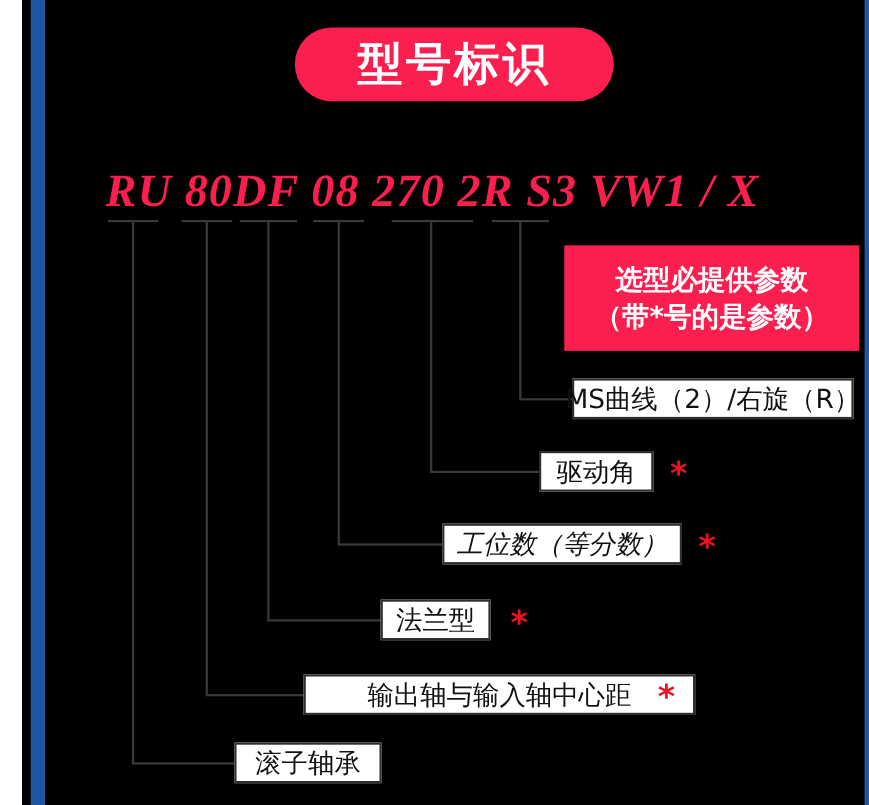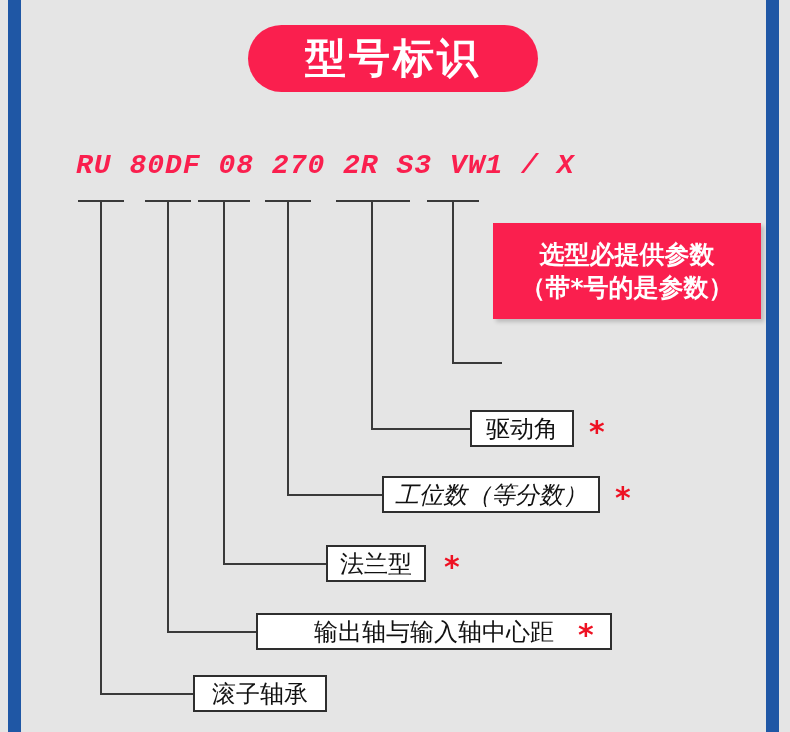--- a/index.html
+++ b/index.html
@@ -2,21 +2,21 @@
 <html><head>
 <meta charset="utf-8">
 <style>
   html,body{margin:0;padding:0;}
   body{
     width:790px;height:732px;
     background:#ffffff;
     font-family:"Liberation Sans","DejaVu Sans",sans-serif;
     position:relative;overflow:hidden;
   }
-  .page{position:absolute;inset:0;background:#e5e5e5;}
+  .page{position:absolute;inset:0;background:#000000;margin-left:20px;}
 
   
   .rail{position:absolute;top:0;bottom:0;width:13px;background:#1f57a5;}
   .rail.left{left:8px;}
   .rail.right{left:766px;}
 
   
   .watermark{
     position:absolute;left:430px;top:215px;width:300px;height:180px;
     opacity:.05;pointer-events:none;
@@ -34,23 +34,23 @@
     color:#ffffff;font-size:41px;font-weight:bold;letter-spacing:3px;
     font-family:"DejaVu Sans","Liberation Sans",sans-serif;
   }
 
   
   .model-row{
     position:absolute;left:0;top:150px;width:790px;height:48px;
   }
   .model-text{
     position:absolute;left:76px;top:0;
-    font-size:28px;font-weight:bold;font-style:italic;
+    font-size:42px;font-weight:bold;font-style:italic;
     color:#fa1f4e;letter-spacing:1px;white-space:nowrap;
-    font-family:Liberation Mono, monospace;
+    font-family:Liberation Serif, serif;
   }
 
   
   .hline{position:absolute;height:2px;background:#3a3a3a;}
   .vline{position:absolute;width:2px;background:#3a3a3a;}
 
   
   .lbox{
     position:absolute;
     border:2px solid #2e2e2e;background:#ffffff;
@@ -120,20 +120,23 @@
   <div class="hline" style="left:167px;top:631px;width:104px;"></div>
 
   <div class="vline" style="left:100px;top:200px;height:494px;"></div>
   <div class="hline" style="left:100px;top:693px;width:94px;"></div>
 
   <div class="callout">
     <span>选型必提供参数</span>
     <span>（带*号的是参数）</span>
   </div>
 
+  <div class="lbox" style="left:500px;top:344px;width:256px;height:37px;">
+    <span>MS曲线（2）/右旋（R）</span>
+  </div>
 
   <div class="lbox" style="left:470px;top:410px;width:104px;height:37px;">
     <span>驱动角</span>
   </div>
   <div class="star" style="left:589px;top:417px;">*</div>
 
   <div class="lbox" style="left:382px;top:476px;width:218px;height:37px;font-style:italic;">
     <span>工位数（等分数）</span>
   </div>
   <div class="star" style="left:615px;top:483px;">*</div>

